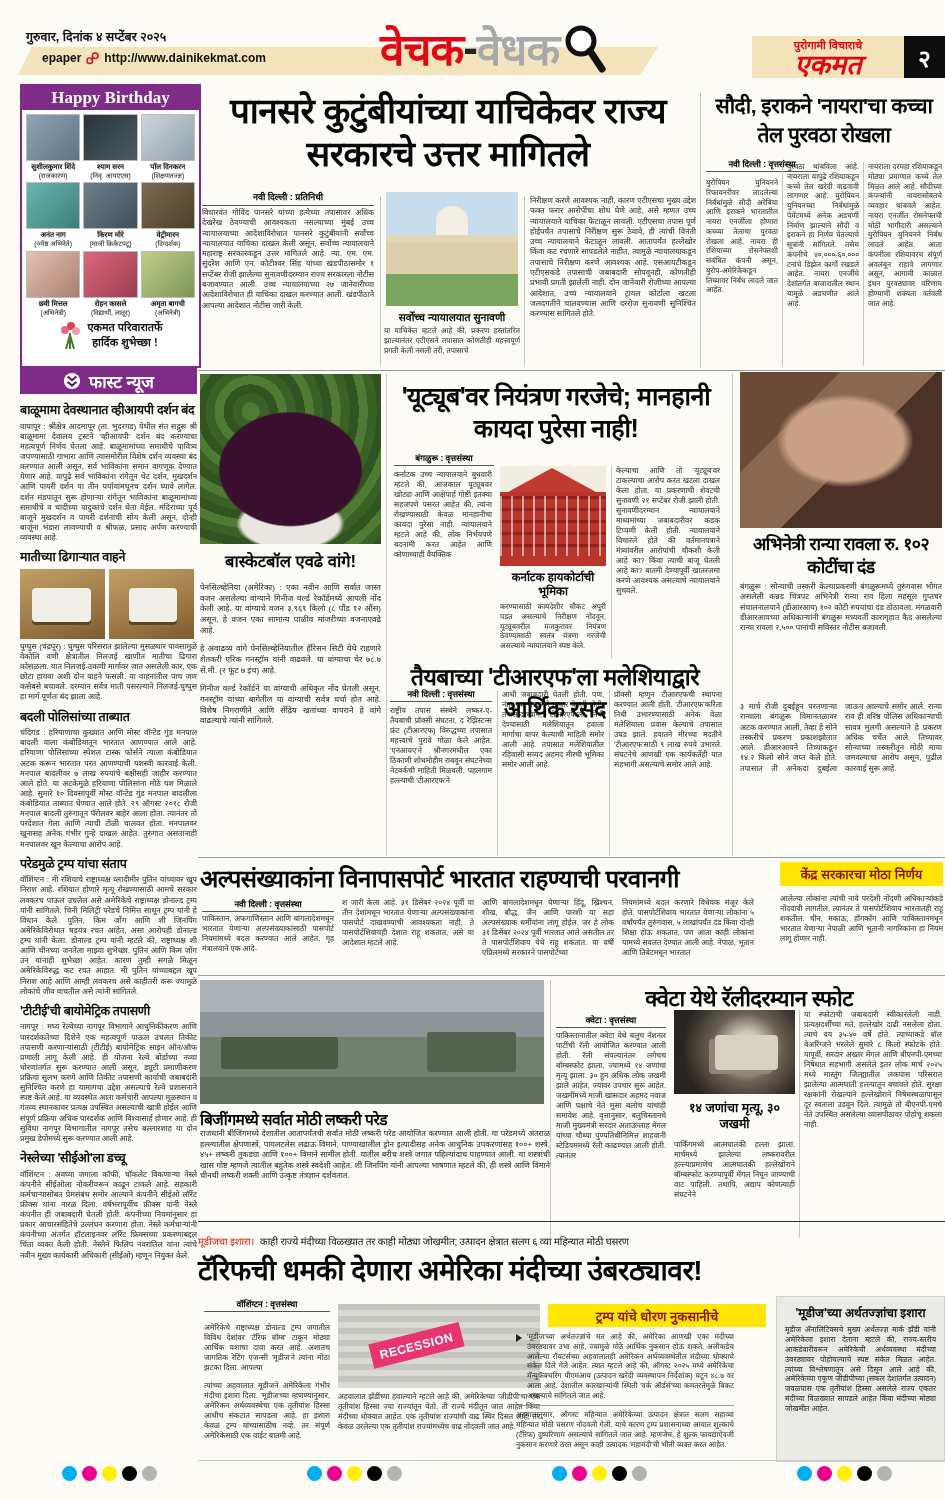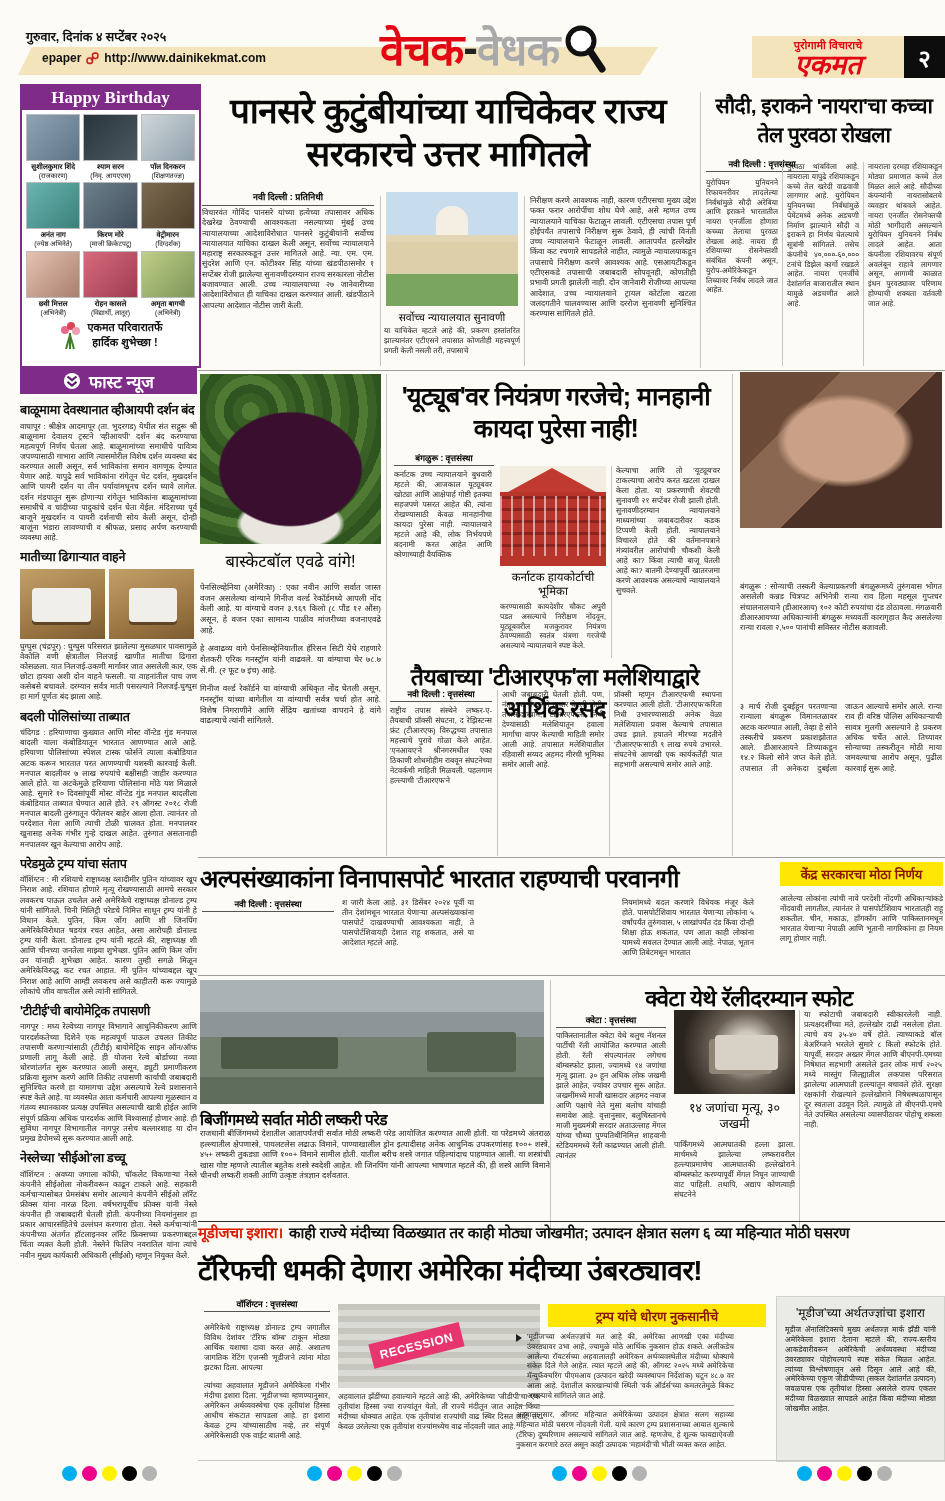--- a/index.html
+++ b/index.html
@@ -7,21 +7,21 @@
         font-family:"Liberation Sans","DejaVu Sans",sans-serif;color:#111;overflow:hidden}
   .abs{position:absolute}
   .bt{font-size:7.8px;line-height:1.32;text-align:justify;color:#1d1d1d;overflow:hidden}
   .bt p{margin:8px 0 4px}
   .by{font-weight:bold;text-align:center;font-size:9px;color:#000}
   .byu{border-bottom:1px solid #555;padding-bottom:2px}
   .hl{font-weight:800;color:#080808;letter-spacing:-.5px}
   .vr{position:absolute;border-left:1px solid #c4c4c0}
   .hrz{position:absolute;border-top:1px solid #9d9d99}
   .ph{position:absolute;overflow:hidden}
-  .cap{font-weight:400;text-align:center;color:#0a0a0a}
+  .cap{font-weight:700;text-align:center;color:#0a0a0a}
   .dots{position:absolute;display:flex;gap:5px}
   .dots i{width:15px;height:15px;border-radius:50%;display:block}
   .cream{background:#f3e4bb}
   .kick{background:#ffe604;color:#8c1500;font-weight:800;display:flex;align-items:center;justify-content:center}
   
   .ribbon{clip-path:polygon(14px 0,100% 0,calc(100% - 18px) 100%,0 100%)}
   .mast{font-size:44px;font-weight:800;letter-spacing:-1px;display:flex;align-items:center}
   .mast .red{color:#e30613}.mast .gry{color:#a9a9a9;text-shadow:0 0 1px #fff}
   .brandbox{background:#f3e4bb;text-align:center}
   .brandtag{color:#e30613;font-weight:800;font-size:11px;line-height:13px;padding-top:3px}
@@ -80,22 +80,22 @@
   .ph-par b{position:absolute;right:8%;top:42%;width:26%;height:32%;background:#55634e;border-radius:3px}
   .ph-que{background:radial-gradient(circle at 60% 45%,#cfc8bb 0 18%,#6b6055 40%,#2a241e 75%)}
   .ph-que i{position:absolute;left:34%;top:30%;width:52%;height:42%;background:#d8d2c6;border-radius:4px;
             box-shadow:-6px 4px 0 #8f8678}
   .ph-rec{background:repeating-linear-gradient(0deg,#dadad4 0 6px,#c6c6bf 6px 12px),
           repeating-linear-gradient(90deg,#d2d2cb 0 22px,#bdbdb6 22px 44px)}
   .rectag{position:absolute;left:16%;top:34%;width:46%;height:30%;background:#e8356f;color:#fff;
           display:flex;align-items:center;justify-content:center;font-weight:800;font-size:12px;
           transform:rotate(-14deg);letter-spacing:.5px}
   
-  .moody{border-top:1.5px solid #2b2b2b;display:flex;align-items:flex-start;gap:6px;
-         font-size:15px;font-weight:700;letter-spacing:-.2px}
+  .moody{border-top:1.5px solid #2b2b2b;display:flex;align-items:flex-end;gap:6px;
+         font-size:10px;font-weight:400;letter-spacing:-.2px}
   .moody .red{color:#d91c02}
   .graybox{background:#ebebe6;border:1px solid #d0d0ca;padding:7px 8px}
   .tri-b{display:inline-block;width:0;height:0;border-top:4px solid transparent;
          border-bottom:4px solid transparent;border-left:6px solid #222;margin-right:3px}
   .cols2{column-count:2;column-gap:8px}
 </style>
 </head>
 <body>
 
 <div id="page">
@@ -279,37 +279,40 @@
     <span class="tri"></span>
     <span class="win"></span>
   </div>
   <div class="abs cap" style="left:500px;top:570px;width:106px;font-size:11.5px;line-height:1.25">कर्नाटक हायकोर्टाची भूमिका</div>
   <div class="abs bt" style="left:500px;top:602px;width:106px;height:56px;font-size:7.4px">करण्यासाठी कायदेशीर चौकट अपुरी पडत असल्याचे निरीक्षण नोंदवून, यूट्यूबवरील मजकुरावर नियंत्रण ठेवण्यासाठी स्वतंत्र यंत्रणा गरजेची असल्याचे न्यायालयाने स्पष्ट केले.</div>
   <div class="vr" style="left:611px;top:466px;height:192px"></div>
   <div class="abs bt" style="left:616px;top:466px;width:104px;height:192px;font-size:7.6px">केल्याचा आणि तो 'यूट्यूब'वर टाकल्याचा आरोप करत खटला दाखल केला होता. या प्रकरणाची शेवटची सुनावणी २१ सप्टेंबर रोजी झाली होती. सुनावणीदरम्यान न्यायालयाने माध्यमांच्या जबाबदारीवर कडक टिप्पणी केली होती. न्यायालयाने विचारले होते की वर्तमानपत्राने मंत्र्यांवरील आरोपांची चौकशी केली आहे का? किंवा त्याची बाजू घेतली आहे का? बातमी देण्यापूर्वी खातरजमा करणे आवश्यक असल्याचे न्यायालयाने सुचवले.</div>
   <div class="vr" style="left:732px;top:374px;height:482px"></div>
 
   <div class="ph ph-act" style="left:740px;top:372px;width:202px;height:156px"></div>
+  <div class="abs hl" style="left:740px;top:533px;width:202px;font-size:17.5px;line-height:1.3;text-align:center;font-weight:700">अभिनेत्री रान्या रावला रु. १०२ कोटींचा दंड</div>
   <div class="abs bt" style="left:740px;top:582px;width:202px;height:116px">बंगळुरू : सोन्याची तस्करी केल्याप्रकरणी बंगळुरूमध्ये तुरुंगवास भोगत असलेली कन्नड चित्रपट अभिनेत्री रान्या राव हिला महसूल गुप्तचर संचालनालयाने (डीआरआय) १०२ कोटी रुपयांचा दंड ठोठावला. मंगळवारी डीआरआयच्या अधिकाऱ्यांनी बंगळुरू मध्यवर्ती कारागृहात कैद असलेल्या रान्या रावला २,५०० पानांची सविस्तर नोटीस बजावली.</div>
   <div class="abs bt cols2" style="left:740px;top:702px;width:202px;height:154px">३ मार्च रोजी दुबईहून परतणाऱ्या रान्याला बंगळुरू विमानतळावर अटक करण्यात आली, तेव्हा हे सोने तस्करीचे प्रकरण प्रकाशझोतात आले. डीआरआयने तिच्याकडून १४.२ किलो सोने जप्त केले होते. तपासात ती अनेकदा दुबईला जाऊन आल्याचे समोर आले. रान्या राव ही वरिष्ठ पोलिस अधिकाऱ्याची सावत्र मुलगी असल्याने हे प्रकरण अधिक चर्चेत आले. तिच्यावर सोन्याच्या तस्करीतून मोठी माया जमवल्याचा आरोप असून, पुढील कारवाई सुरू आहे.</div>
 
   <div class="abs hl" style="left:388px;top:660px;width:334px;font-size:23px;text-align:center;font-weight:700">तैयबाच्या 'टीआरएफ'ला मलेशियाद्वारे आर्थिक रसद</div>
   <div class="abs by byu" style="left:390px;top:688px;width:102px;font-size:8.5px">नवी दिल्ली : वृत्तसंस्था</div>
   <div class="abs bt" style="left:390px;top:706px;width:102px;height:150px;font-size:7.6px">राष्ट्रीय तपास संस्थेने लष्कर-ए-तैयबाची प्रॉक्सी संघटना, द रेझिस्टन्स फ्रंट (टीआरएफ) विरुद्धच्या तपासात महत्त्वाचे पुरावे गोळा केले आहेत. 'एनआयए'ने श्रीनगरमधील एका ठिकाणी शोधमोहीम राबवून संघटनेच्या नेटवर्कची माहिती मिळवली. पहलगाम हल्ल्याची 'टीआरएफ'ने</div>
   <div class="vr" style="left:497px;top:690px;height:166px"></div>
   <div class="abs bt" style="left:502px;top:690px;width:102px;height:166px;font-size:7.6px">आधी जबाबदारी घेतली होती. पण, नंतर त्या संघटनेने माघार घेतली होती. तपासादरम्यान, 'टीआरएफ'ला निधी देण्यासाठी मलेशियातून हवाला मार्गाचा वापर केल्याची माहिती समोर आली आहे. तपासात मलेशियातील रहिवासी सय्यद अहमद मीरची भूमिका समोर आली आहे.</div>
   <div class="vr" style="left:609px;top:690px;height:166px"></div>
   <div class="abs bt" style="left:614px;top:690px;width:108px;height:166px;font-size:7.6px">प्रॉक्सी म्हणून टीआरएफची स्थापना करण्यात आली होती. 'टीआरएफ'करिता निधी उभारण्यासाठी अनेक वेळा मलेशियाला प्रवास केल्याचे तपासात उघड झाले. हयातने मीरच्या मदतीने 'टीआरएफ'साठी ९ लाख रुपये उभारले. संघटनेचे आणखी एक कार्यकर्तेही यात सहभागी असल्याचे समोर आले आहे.</div>
 
   <div class="hrz" style="left:198px;top:857px;width:747px"></div>
 
   <div class="abs hl" style="left:200px;top:861px;width:576px;font-size:24px;white-space:nowrap">अल्पसंख्याकांना विनापासपोर्ट भारतात राहण्याची परवानगी</div>
   <div class="abs kick" style="left:780px;top:862px;width:163px;height:24px;font-size:13px">केंद्र सरकारचा मोठा निर्णय</div>
   <div class="abs by byu" style="left:202px;top:898px;width:132px;font-size:8.5px">नवी दिल्ली : वृत्तसंस्था</div>
+  <div class="abs bt" style="left:202px;top:914px;width:132px;height:56px;font-size:7.6px">पाकिस्तान, अफगाणिस्तान आणि बांगलादेशमधून भारतात येणाऱ्या अल्पसंख्याकांसाठी पासपोर्ट नियमांमध्ये बदल करण्यात आले आहेत. गृह मंत्रालयाने एक आदे-</div>
   <div class="abs bt" style="left:342px;top:898px;width:132px;height:72px;font-size:7.6px">श जारी केला आहे. ३१ डिसेंबर २०२४ पूर्वी या तीन देशांमधून भारतात येणाऱ्या अल्पसंख्याकांना पासपोर्ट दाखवण्याची आवश्यकता नाही, ते पासपोर्टशिवायही देशात राहू शकतात, असे या आदेशात म्हटले आहे.</div>
+  <div class="abs bt" style="left:482px;top:898px;width:132px;height:72px;font-size:7.6px">आणि बांगलादेशमधून येणाऱ्या हिंदू, ख्रिश्चन, शीख, बौद्ध, जैन आणि पारशी या सहा अल्पसंख्याक धर्मीयांना लागू होईल. जर हे लोक ३१ डिसेंबर २०२४ पूर्वी भारतात आले असतील तर ते पासपोर्टशिवाय येथे राहू शकतात. या वर्षी एप्रिलमध्ये सरकारने पासपोर्टच्या</div>
   <div class="abs bt" style="left:622px;top:898px;width:132px;height:72px;font-size:7.6px">नियमांमध्ये बदल करणारे विधेयक मंजूर केले होते. पासपोर्टशिवाय भारतात येणाऱ्या लोकांना ५ वर्षांपर्यंत तुरुंगवास, ५ लाखांपर्यंत दंड किंवा दोन्ही शिक्षा होऊ शकतात, पण आता काही लोकांना यामध्ये सवलत देण्यात आली आहे. नेपाळ, भूतान आणि तिबेटमधून भारतात</div>
   <div class="abs bt" style="left:780px;top:894px;width:163px;height:76px;font-size:7.6px">आलेल्या लोकांना त्यांची नावे परदेशी नोंदणी अधिकाऱ्यांकडे नोंदवावी लागतील, त्यानंतर ते पासपोर्टशिवाय भारतातही राहू शकतील. चीन, मकाऊ, हाँगकाँग आणि पाकिस्तानमधून भारतात येणाऱ्या नेपाळी आणि भूतानी नागरिकांना हा नियम लागू होणार नाही.</div>
 
   <div class="hrz" style="left:198px;top:975px;width:747px"></div>
 
   <div class="ph ph-par" style="left:200px;top:980px;width:344px;height:124px">
     <i></i>
       <b></b>
   </div>
   <div class="abs hl" style="left:200px;top:1108px;width:346px;font-size:15.5px;font-weight:800">बिजींगमध्ये सर्वात मोठी लष्करी परेड</div>

